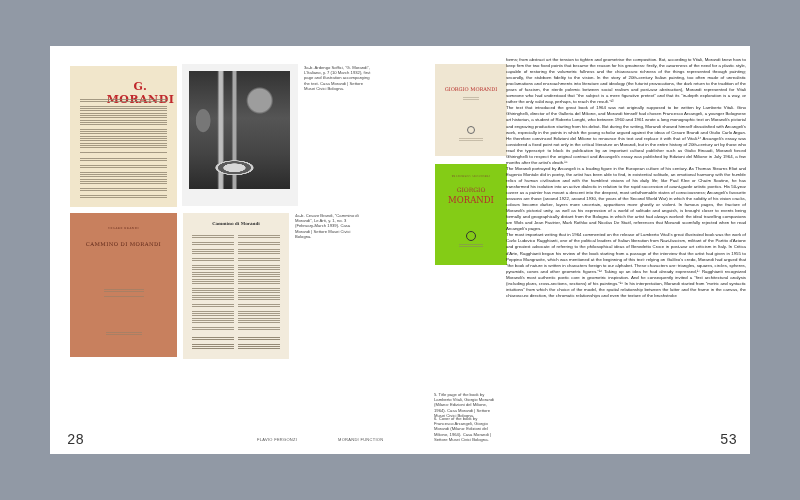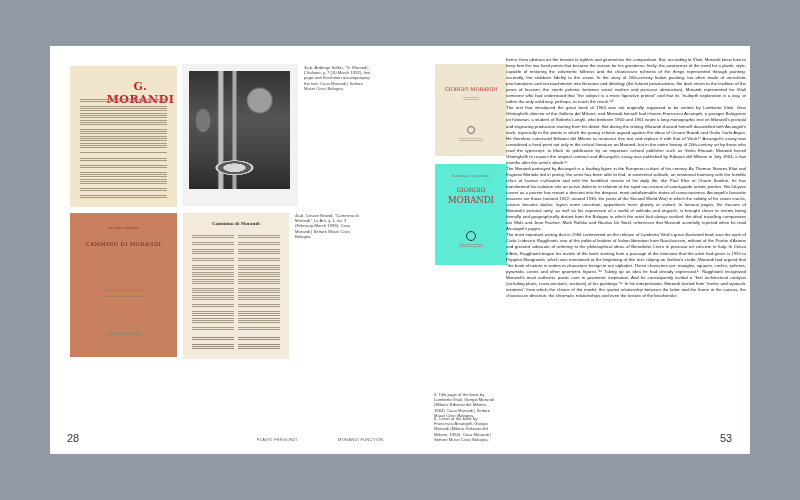--- a/index.html
+++ b/index.html
@@ -1,20 +1,20 @@
 <!DOCTYPE html>
 <html><head>
 <meta charset="utf-8">
 <style>
   html,body{margin:0;padding:0;}
   body{width:800px;height:500px;background:#9199a5;position:relative;overflow:hidden;font-family:"Liberation Sans",sans-serif;}
   .spread{position:absolute;left:50px;top:46px;width:700px;height:408px;background:#fff;}
   .img{position:absolute;overflow:hidden;}
   .cap{position:absolute;font-size:4.2px;line-height:5.2px;color:#444;}
-  .pno{position:absolute;font-size:11px;color:#333;font-family:Liberation Sans, sans-serif;}
+  .pno{position:absolute;font-size:14px;color:#333;font-family:Liberation Mono, monospace;}
   .runhead{position:absolute;font-size:4px;color:#555;letter-spacing:0.3px;}
   .body-text{position:absolute;left:456px;top:11px;width:240px;font-size:4.35px;line-height:6.05px;color:#222;text-align:justify;hyphens:auto;}
   .body-text p{margin:0;}
 
   
   .p1{left:20px;top:20px;width:107px;height:141px;background:#f1e6cb;}
   .p1 .t{position:absolute;left:0;right:0;top:14px;text-align:center;color:#c0282c;font-family:"DejaVu Serif",serif;font-weight:bold;font-size:11px;letter-spacing:0.5px;padding-left:34px;}
   .lines{position:absolute;background:repeating-linear-gradient(to bottom,#8a7f6a 0 0.8px,transparent 0.8px 2.3px);opacity:.75;}
 
   
@@ -34,21 +34,21 @@
 
   
   .p4{left:133px;top:167px;width:106px;height:146px;background:#f2ebdc;}
   .p4 .t{position:absolute;left:0;right:0;top:8px;text-align:center;color:#333;font-family:"DejaVu Serif",serif;font-size:4px;font-weight:bold;}
 
   
   .p5{left:385px;top:18px;width:72px;height:92px;background:#efe6d2;}
   .p5 .t{position:absolute;left:0;right:0;top:22px;text-align:center;color:#b8312c;font-family:"DejaVu Serif",serif;font-size:5px;}
 
   
-  .p6{left:385px;top:118px;width:72px;height:101px;background:#5eead4;}
+  .p6{left:385px;top:118px;width:72px;height:101px;background:#84cc16;}
   .p6 .a{position:absolute;left:0;right:0;top:11px;text-align:center;color:#7a3c32;font-family:"DejaVu Serif",serif;font-size:2.3px;letter-spacing:0.4px;}
   .p6 .t1{position:absolute;left:0;right:0;top:22px;text-align:center;color:#a03a30;font-family:"DejaVu Serif",serif;font-size:6px;}
   .p6 .t2{position:absolute;left:0;right:0;top:31px;text-align:center;color:#b4302a;font-family:"DejaVu Serif",serif;font-size:8.5px;}
   .logo{position:absolute;border-radius:50%;border:1.2px solid #333;}
 </style>
 </head>
 <body>
 
 <div class="spread">
 

